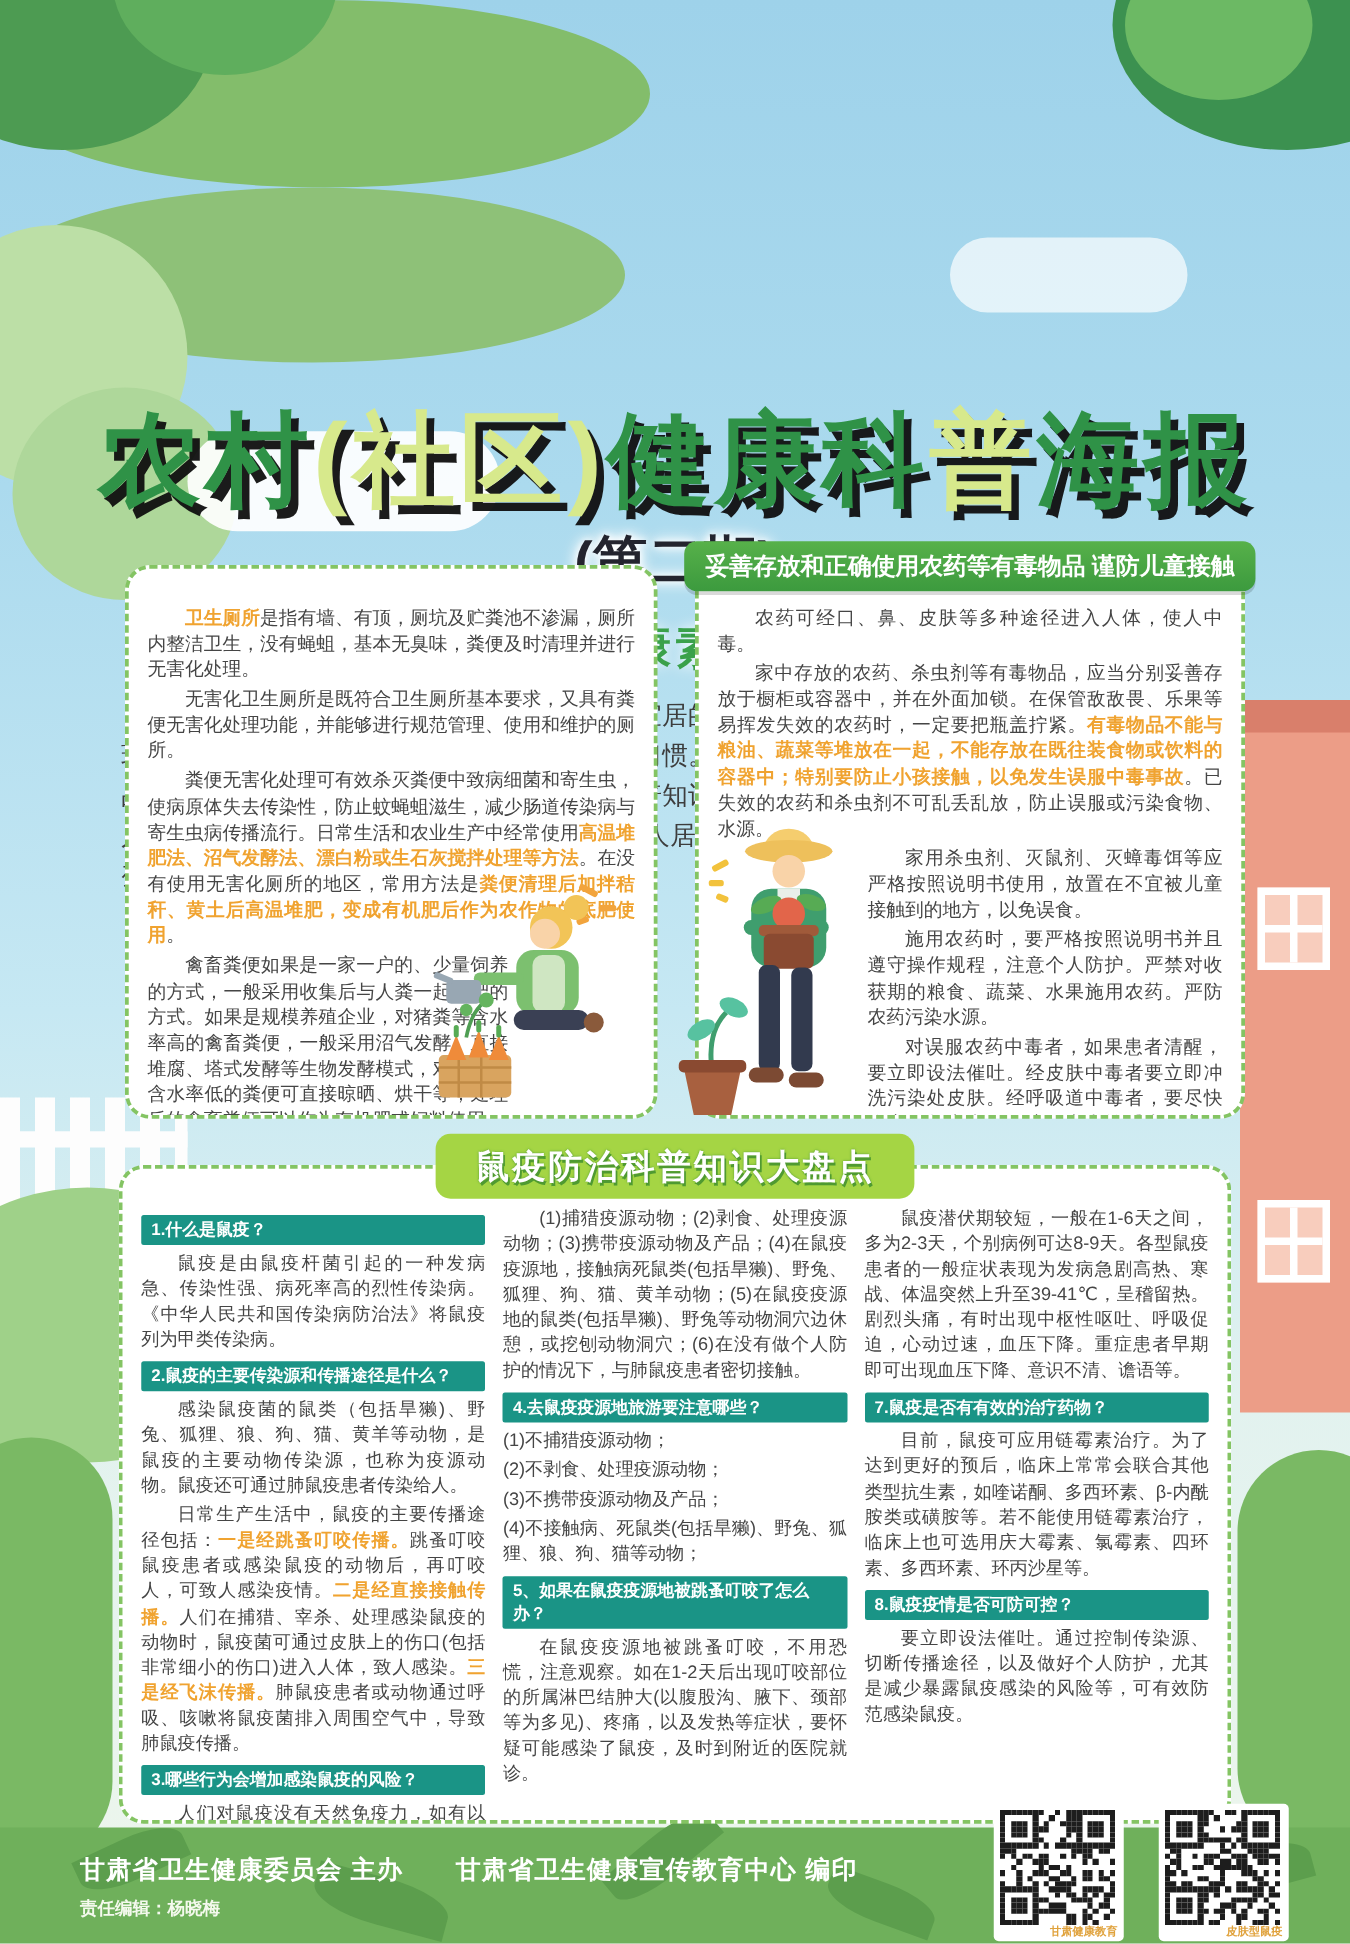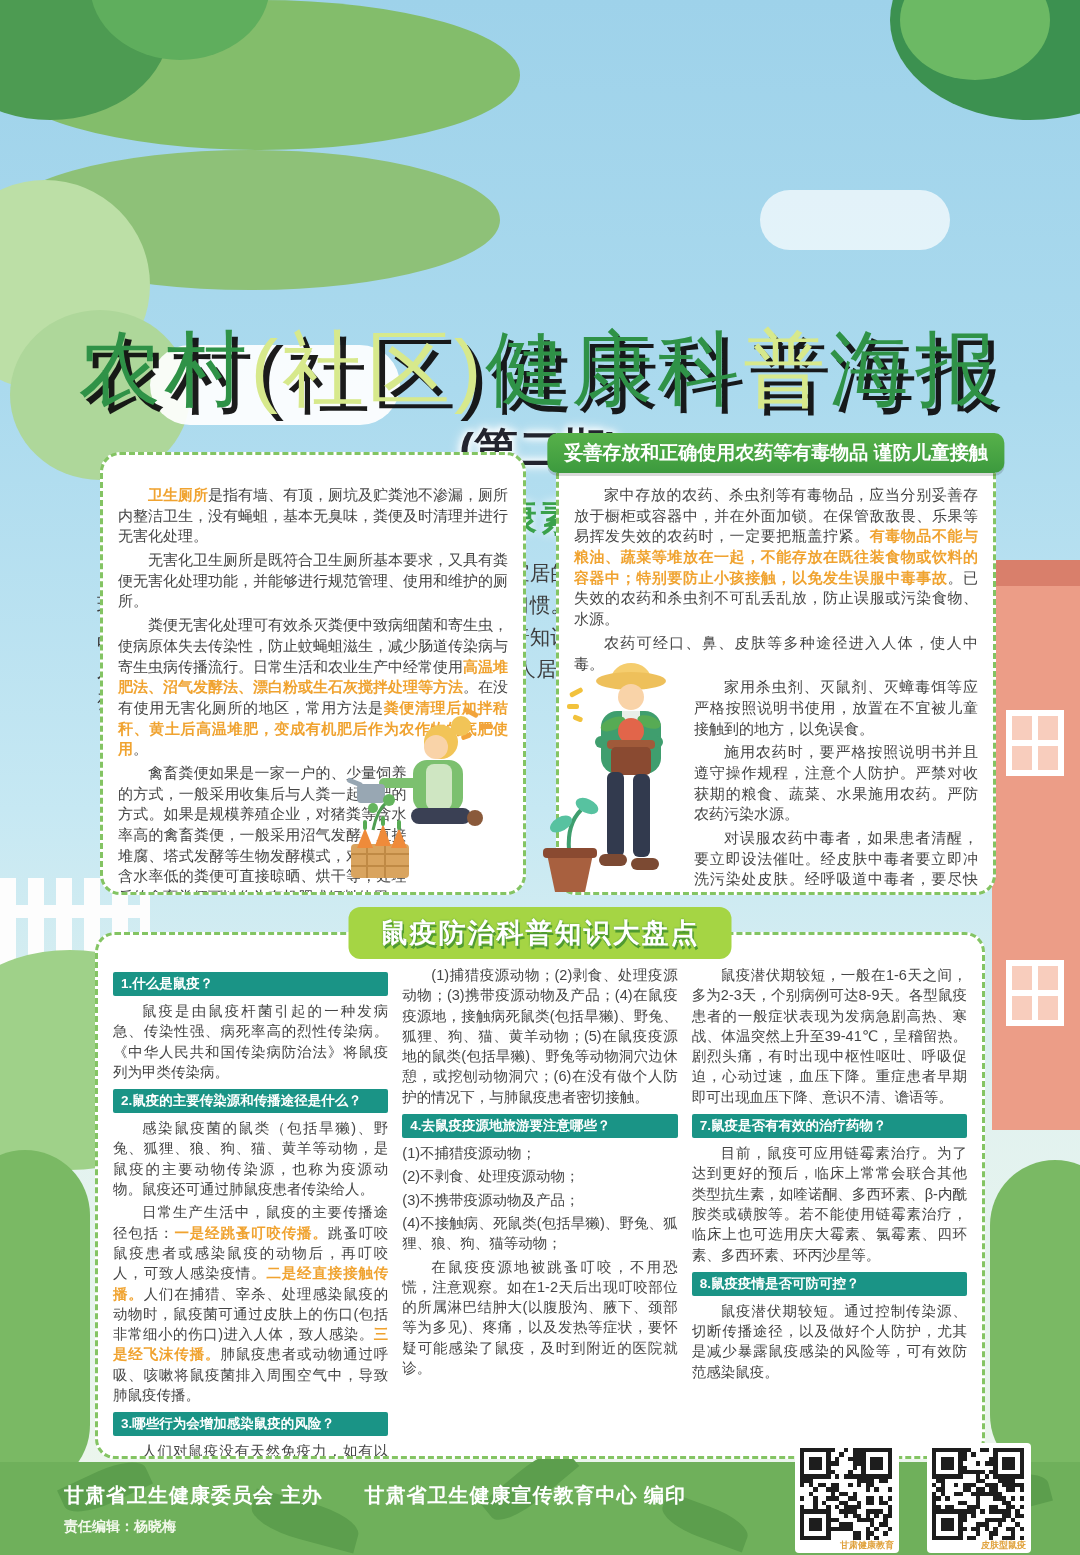--- a/index.html
+++ b/index.html
@@ -31,21 +31,21 @@
   .fence-rail{position:absolute;left:0;top:905px;width:150px;height:13px;background:#fdfdfd;}
   .bush-bl{left:-70px;top:950px;width:280px;height:220px;background:#9fd189;}
   .side-green-l{left:-40px;top:1150px;width:130px;height:340px;background:#7ab964;border-radius:70px;}
   .side-green-r{right:-40px;top:1160px;width:130px;height:320px;background:#7ab964;border-radius:70px;}
   .hill-l{left:-90px;top:1392px;width:520px;height:150px;background:#83bd6b;border-radius:50%;}
   .hill-r{right:-90px;top:1405px;width:500px;height:140px;background:#8ec178;border-radius:50%;}
   .footer-band{position:absolute;left:0;top:1462px;width:1080px;height:93px;background:#6fb05b;z-index:3;}
   .leaf{position:absolute;background:#5c9e4d;border-radius:0 50% 0 50%;}
   
   .head{position:relative;z-index:4;text-align:center;}
-  .title{margin:36px 0 0;font-size:82px;font-weight:400;letter-spacing:4px;line-height:1.05;
+  .title{margin:36px 0 0;font-size:82px;font-weight:700;letter-spacing:4px;line-height:1.05;
       text-shadow:6px 7px 0 rgba(15,15,15,.95);}
   .issue{margin-top:8px;font-size:44px;font-weight:800;color:#23242e;
       text-shadow:0 0 6px #fff,0 0 10px #fff,0 0 14px #fff;}
   .banner{margin-top:14px;font-size:37px;font-weight:800;color:#3aa14b;letter-spacing:3px;
       text-shadow:0 0 10px rgba(255,255,255,.95);}
   .intro{width:886px;margin:14px auto 0;font-size:20.5px;line-height:1.56;color:#3d3d3d;
       text-align:justify;text-indent:2em;}
   
   .box{position:absolute;z-index:4;background:#fff;border:3px dashed #84c463;border-radius:20px;box-sizing:border-box;}
   .box-left {left:100px;top:452px;width:426px;height:443px;}
@@ -155,22 +155,22 @@
           <rect x="54" y="116" width="4" height="10" rx="2" fill="#57ab54"></rect>
         </g>
       </svg>
     </div>
   </section>
 
   <section class="box box-right">
     <div class="pill">妥善存放和正确使用农药等有毒物品 谨防儿童接触</div>
     <div class="box-body">
       <div>
+          <p class="para"><span>农药可经口、鼻、皮肤等多种途径进入人体，使人中毒。</span></p>
           <p class="para"><span>家中存放的农药、杀虫剂等有毒物品，应当分别妥善存放于橱柜或容器中，并在外面加锁。在保管敌敌畏、乐果等易挥发失效的农药时，一定要把瓶盖拧紧。</span><span class="hl">有毒物品不能与粮油、蔬菜等堆放在一起，不能存放在既往装食物或饮料的容器中；特别要防止小孩接触，以免发生误服中毒事故</span><span>。已失效的农药和杀虫剂不可乱丢乱放，防止误服或污染食物、水源。</span></p>
-          <p class="para"><span>农药可经口、鼻、皮肤等多种途径进入人体，使人中毒。</span></p>
           <p class="para narrow-l"><span>家用杀虫剂、灭鼠剂、灭蟑毒饵等应严格按照说明书使用，放置在不宜被儿童接触到的地方，以免误食。</span></p>
           <p class="para narrow-l"><span>施用农药时，要严格按照说明书并且遵守操作规程，注意个人防护。严禁对收获期的粮食、蔬菜、水果施用农药。严防农药污染水源。</span></p>
           <p class="para narrow-l"><span>对误服农药中毒者，如果患者清醒，要立即设法催吐。经皮肤中毒者要立即冲洗污染处皮肤。经呼吸道中毒者，要尽快脱离引起中毒的环境。中毒较重者要立即送医院抢救。</span></p>
         </div>
       <svg class="ill-man" viewBox="0 0 126 236">
         <g fill="#f2c23c">
           <rect x="4" y="38" width="14" height="5" rx="2" transform="rotate(-28 11 40)"></rect>
           <rect x="2" y="52" width="12" height="5" rx="2"></rect>
           <rect x="8" y="64" width="10" height="5" rx="2" transform="rotate(22 13 66)"></rect>
         </g>
@@ -213,28 +213,29 @@
             <div class="qbar">3.哪些行为会增加感染鼠疫的风险？</div>
             <p class="para"><span>人们对鼠疫没有天然免疫力，如有以下行为，可增加感染鼠疫的风险。</span></p>
           </div>
         <div class="col">
             <p class="para"><span>(1)捕猎疫源动物；(2)剥食、处理疫源动物；(3)携带疫源动物及产品；(4)在鼠疫疫源地，接触病死鼠类(包括旱獭)、野兔、狐狸、狗、猫、黄羊动物；(5)在鼠疫疫源地的鼠类(包括旱獭)、野兔等动物洞穴边休憩，或挖刨动物洞穴；(6)在没有做个人防护的情况下，与肺鼠疫患者密切接触。</span></p>
             <div class="qbar">4.去鼠疫疫源地旅游要注意哪些？</div>
             <p class="para noindent"><span>(1)不捕猎疫源动物；</span></p>
             <p class="para noindent"><span>(2)不剥食、处理疫源动物；</span></p>
             <p class="para noindent"><span>(3)不携带疫源动物及产品；</span></p>
             <p class="para noindent"><span>(4)不接触病、死鼠类(包括旱獭)、野兔、狐狸、狼、狗、猫等动物；</span></p>
+            <div class="qbar">5、如果在鼠疫疫源地被跳蚤叮咬了怎么办？</div>
             <p class="para"><span>在鼠疫疫源地被跳蚤叮咬，不用恐慌，注意观察。如在1-2天后出现叮咬部位的所属淋巴结肿大(以腹股沟、腋下、颈部等为多见)、疼痛，以及发热等症状，要怀疑可能感染了鼠疫，及时到附近的医院就诊。</span></p>
           </div>
         <div class="col">
             <p class="para"><span>鼠疫潜伏期较短，一般在1-6天之间，多为2-3天，个别病例可达8-9天。各型鼠疫患者的一般症状表现为发病急剧高热、寒战、体温突然上升至39-41℃，呈稽留热。剧烈头痛，有时出现中枢性呕吐、呼吸促迫，心动过速，血压下降。重症患者早期即可出现血压下降、意识不清、谵语等。</span></p>
             <div class="qbar">7.鼠疫是否有有效的治疗药物？</div>
             <p class="para"><span>目前，鼠疫可应用链霉素治疗。为了达到更好的预后，临床上常常会联合其他类型抗生素，如喹诺酮、多西环素、β-内酰胺类或磺胺等。若不能使用链霉素治疗，临床上也可选用庆大霉素、氯霉素、四环素、多西环素、环丙沙星等。</span></p>
             <div class="qbar">8.鼠疫疫情是否可防可控？</div>
-            <p class="para"><span>鼠疫潜伏期较短。通过控制传染源、切断传播途径，以及做好个人防护，尤其是减少暴露鼠疫感染的风险等，可有效防范感染鼠疫。</span></p>
+            <p class="para"><span>要立即设法催吐。通过控制传染源、切断传播途径，以及做好个人防护，尤其是减少暴露鼠疫感染的风险等，可有效防范感染鼠疫。</span></p>
           </div>
       </div>
     </div>
   </section>
 
   <div class="footer-band">
     <div class="leaf" style="left:60px;top:8px;width:90px;height:34px;transform:rotate(-25deg);"></div>
     <div class="leaf" style="left:250px;top:40px;width:110px;height:38px;transform:rotate(15deg);"></div>
     <div class="leaf" style="left:480px;top:6px;width:100px;height:34px;transform:rotate(-40deg);"></div>
     <div class="leaf" style="left:660px;top:44px;width:90px;height:32px;transform:rotate(20deg);"></div>

